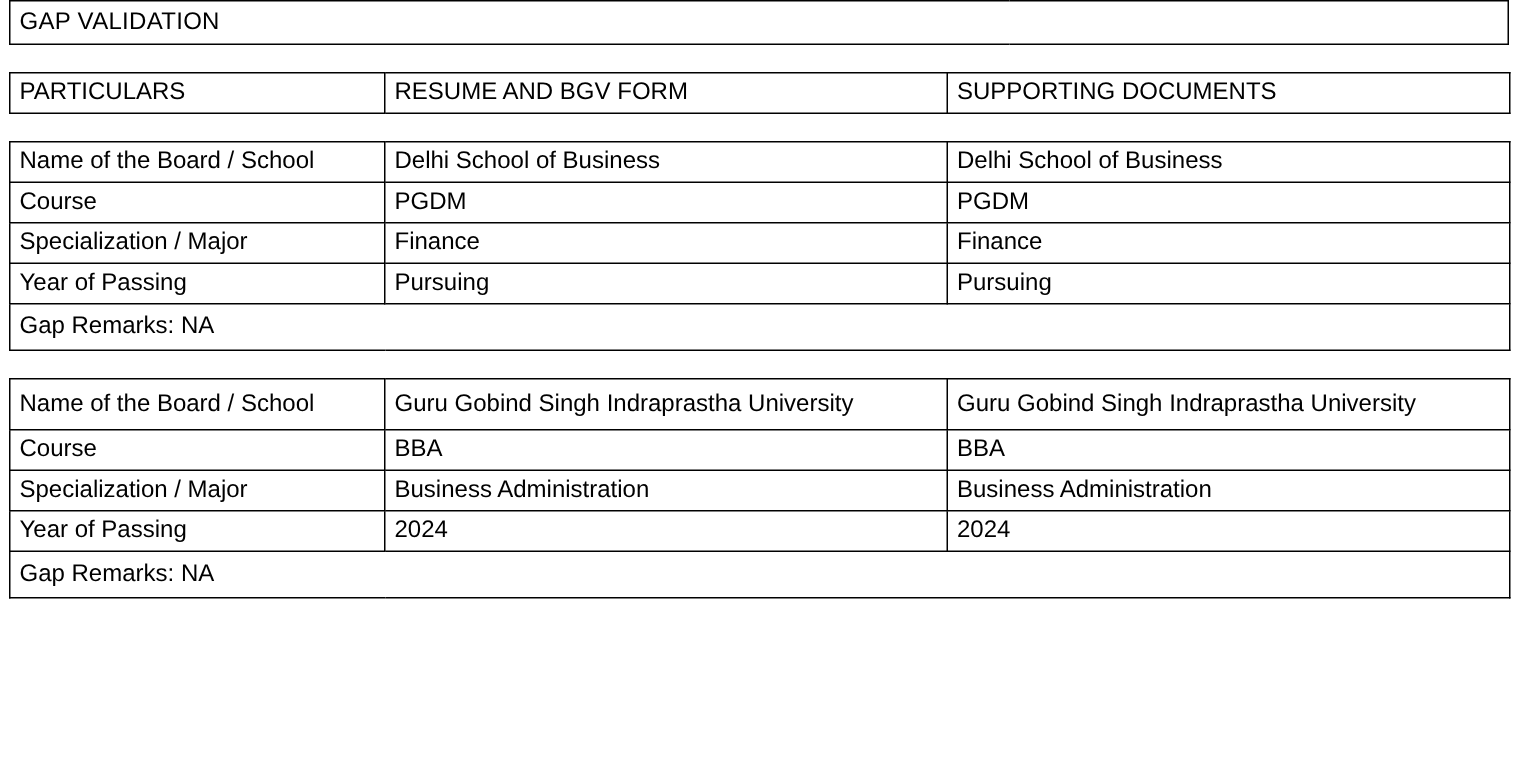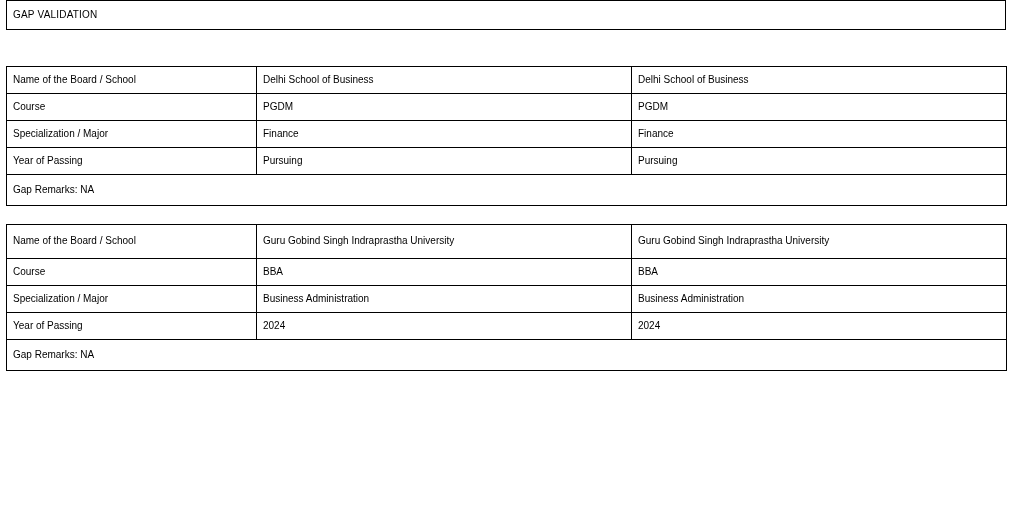--- a/index.html
+++ b/index.html
@@ -26,21 +26,21 @@
     border-collapse: collapse;
     table-layout: fixed;
     width: 1000px;
   }
   table.grid td, table.grid th {
     border: 1px solid #000000;
     padding: 3px 6px;
     vertical-align: middle;
     text-align: left;
     font-weight: normal;
-    font-size: 10px;
+    font-size: 16px;
     line-height: 1.25;
     background: #ffffff;
     overflow: hidden;
     white-space: nowrap;
   }
   .title-table td {
     background: #dce6f1;
     text-align: center;
     font-weight: bold;
     font-size: 14px;
@@ -91,20 +91,25 @@
 
   <div class="spacer"></div>
 
   <table class="grid">
     <colgroup>
       <col class="col-a">
         <col class="col-b">
         <col class="col-c">
     </colgroup>
     <tbody>
+        <tr class="hdr">
+      <td>PARTICULARS</td>
+      <td>RESUME AND BGV FORM</td>
+      <td>SUPPORTING DOCUMENTS</td>
+    </tr>
   </tbody>
     </table>
 
   <div class="spacer"></div>
 
   <table class="grid">
     <colgroup>
       <col class="col-a">
         <col class="col-b">
         <col class="col-c">

